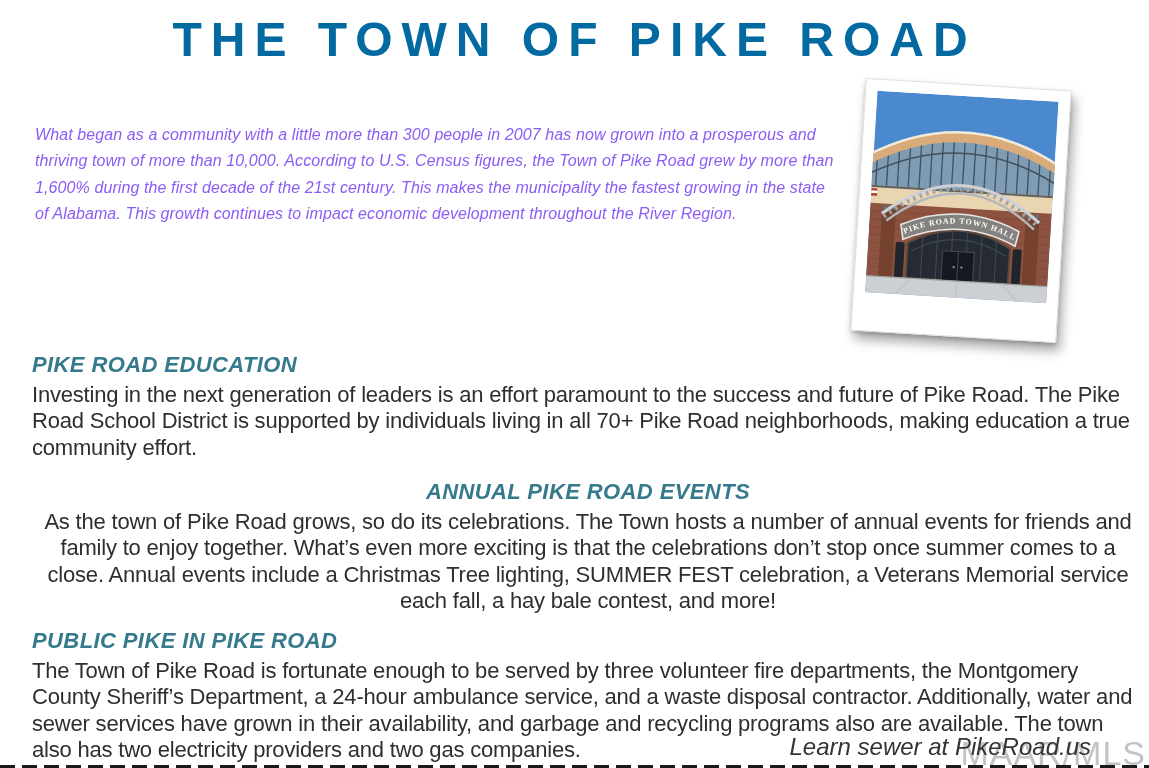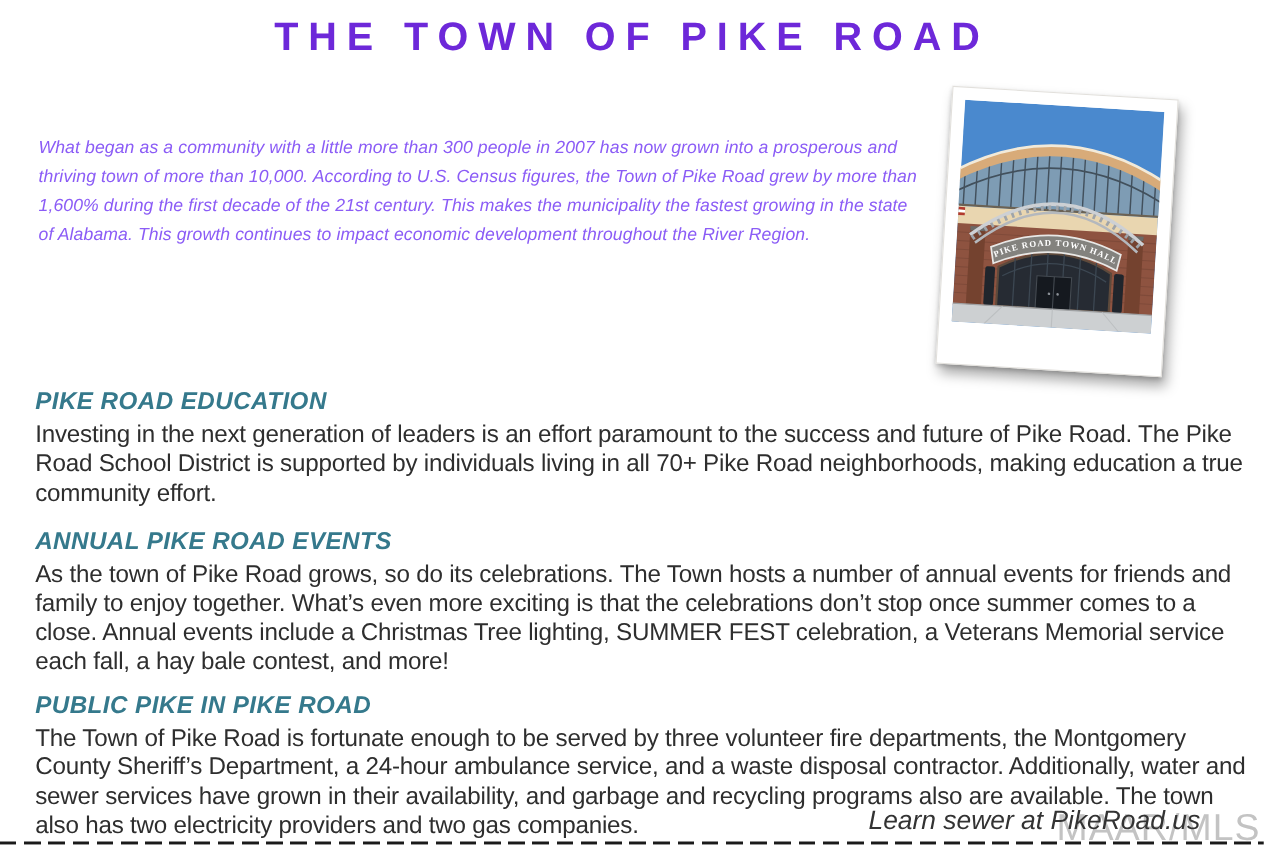--- a/index.html
+++ b/index.html
@@ -9,44 +9,44 @@
     background:#ffffff;
     overflow:hidden;
     font-family:"Liberation Sans", sans-serif;
     color:#2d2d2d;
   }
   .page-title{
     position:absolute;
     top:12px;left:0;right:0;
     margin:0;
     text-align:center;
-    font-size:36px;
+    font-size:48px;
     font-weight:bold;
     letter-spacing:9px;
-    color:#6d28d9;
+    color:#0369a1;
   }
   .intro{
     position:absolute;
     left:20px;top:107px;
     width:805px;
     margin:15px;
     font-size:16px;
     font-style:italic;
     line-height:26.3px;
     letter-spacing:0.1px;
     color:#8b5cf6;
   }
   .section{
     position:absolute;
     left:32px;
     width:1112px;
     margin-top:36px;
   }
   .section-education{top:316px;}
-  .section-events{top:443px;}
+  .section-events{top:443px;text-align:center;}
   .section-public-works{top:592px;}
   .section h2{
     margin:0 0 4px 0;
     font-size:22px;
     font-weight:bold;
     font-style:italic;
     letter-spacing:0.4px;
     color:#35798C;
   }
   .section p{

